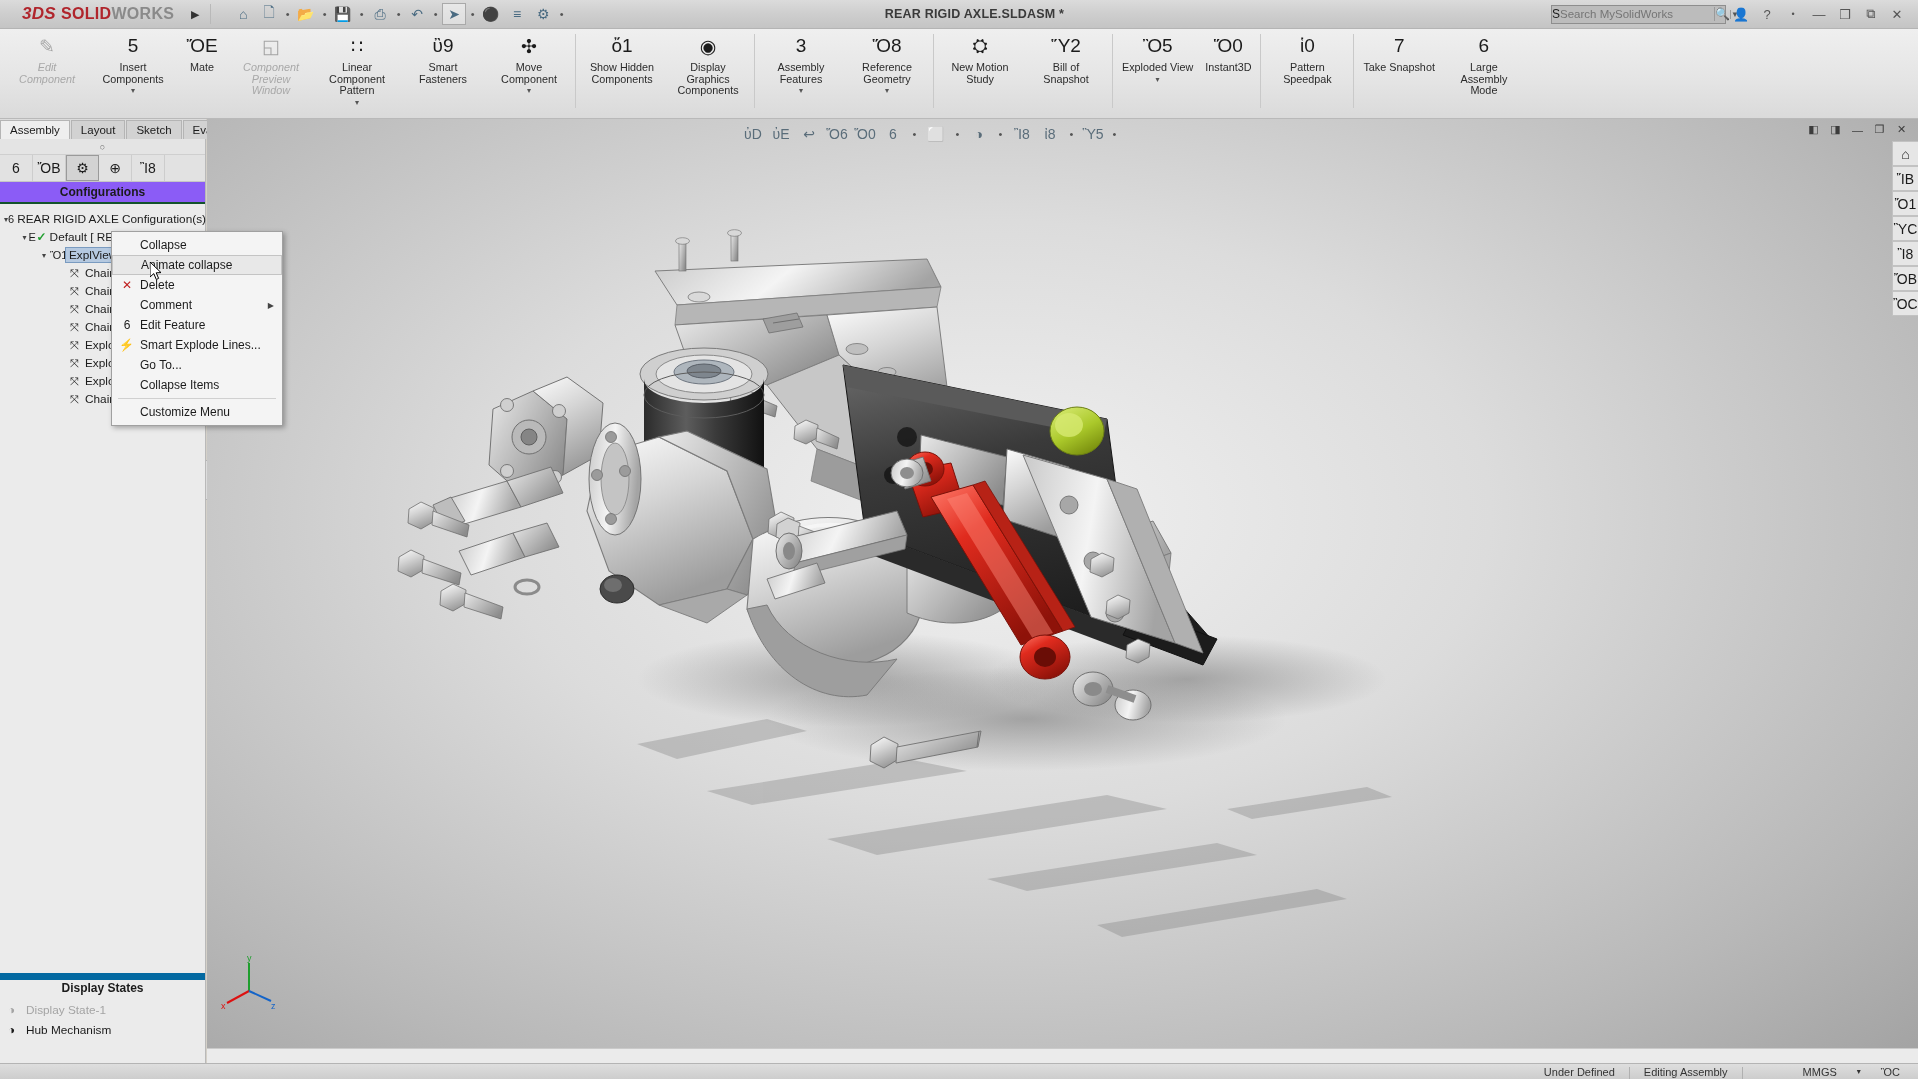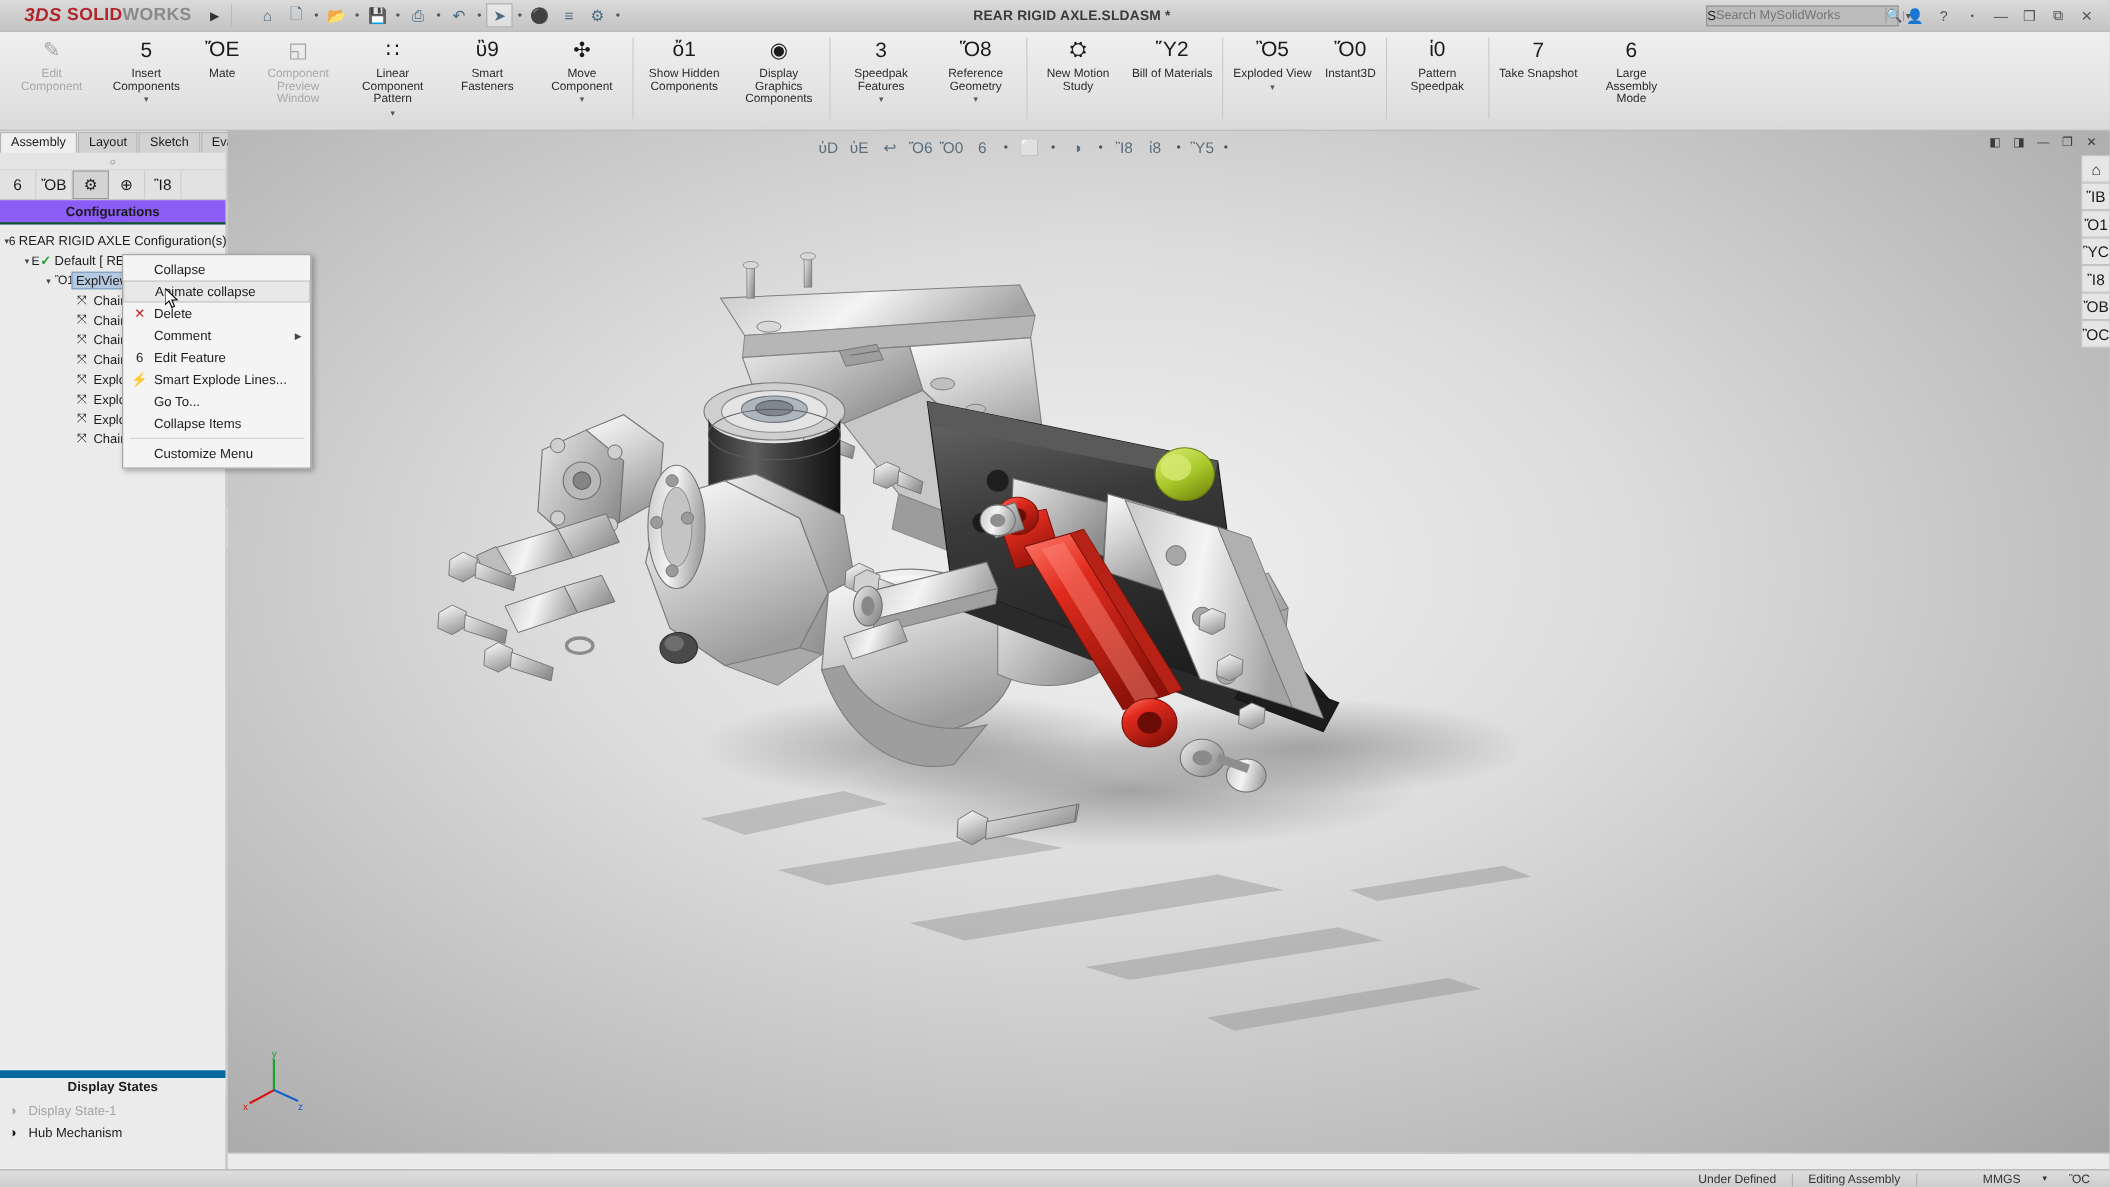--- a/index.html
+++ b/index.html
@@ -71,21 +71,21 @@
     border-bottom: 1px solid #b9b9b9;
     display: flex; align-items: flex-start; padding-left: 4px;
   }
   .rb-item {
     min-width: 52px; padding: 4px 6px 0 6px; height: 88px;
     display: flex; flex-direction: column; align-items: center;
     text-align: center;
   }
   .rb-ico { height: 26px; display:flex; align-items:center; justify-content:center; font-size: 19px; }
   .rb-lbl { font-size: 10.8px; line-height: 11.6px; color: #2b2b2b; margin-top: 3px; max-width: 74px;}
-  .rb-item.dis .rb-lbl { color: #a8a8a8; }
+  .rb-item.dis .rb-lbl { color: #a8a8a8; font-style: italic; }
   .rb-item.dis .rb-ico { opacity: .35; }
   .rb-arrow { font-size: 8px; color: #555; line-height: 8px; margin-top: 2px; }
   .rb-sep { width: 1px; height: 74px; background: #c9c9c9; margin: 5px 3px 0 3px; }
 
   
   .tabsrow {
     position: absolute; left: 0; top: 119px; width: 206px; height: 20px;
     background: #dcdcdc; display: flex; align-items: flex-end;
   }
   .tab {
@@ -310,41 +310,41 @@
       </div>
       <div class="rb-item">
         <div class="rb-ico">◉</div>
         <div class="rb-lbl">Display
 Graphics
 Components</div>
       </div>
       <div class="rb-sep"></div>
       <div class="rb-item">
         <div class="rb-ico">὜3</div>
-        <div class="rb-lbl">Speedpak
+        <div class="rb-lbl">Assembly
 Features</div>
         <div class="rb-arrow">▾</div>
       </div>
       <div class="rb-item">
         <div class="rb-ico">Ὅ8</div>
         <div class="rb-lbl">Reference
 Geometry</div>
         <div class="rb-arrow">▾</div>
       </div>
       <div class="rb-sep"></div>
       <div class="rb-item">
         <div class="rb-ico">⛭</div>
         <div class="rb-lbl">New
 Motion
 Study</div>
       </div>
       <div class="rb-item">
         <div class="rb-ico">Ὕ2</div>
         <div class="rb-lbl">Bill of
-Materials</div>
+Snapshot</div>
       </div>
       <div class="rb-sep"></div>
       <div class="rb-item">
         <div class="rb-ico">Ὂ5</div>
         <div class="rb-lbl">Exploded
 View</div>
         <div class="rb-arrow">▾</div>
       </div>
       <div class="rb-item">
         <div class="rb-ico">Ὅ0</div>

